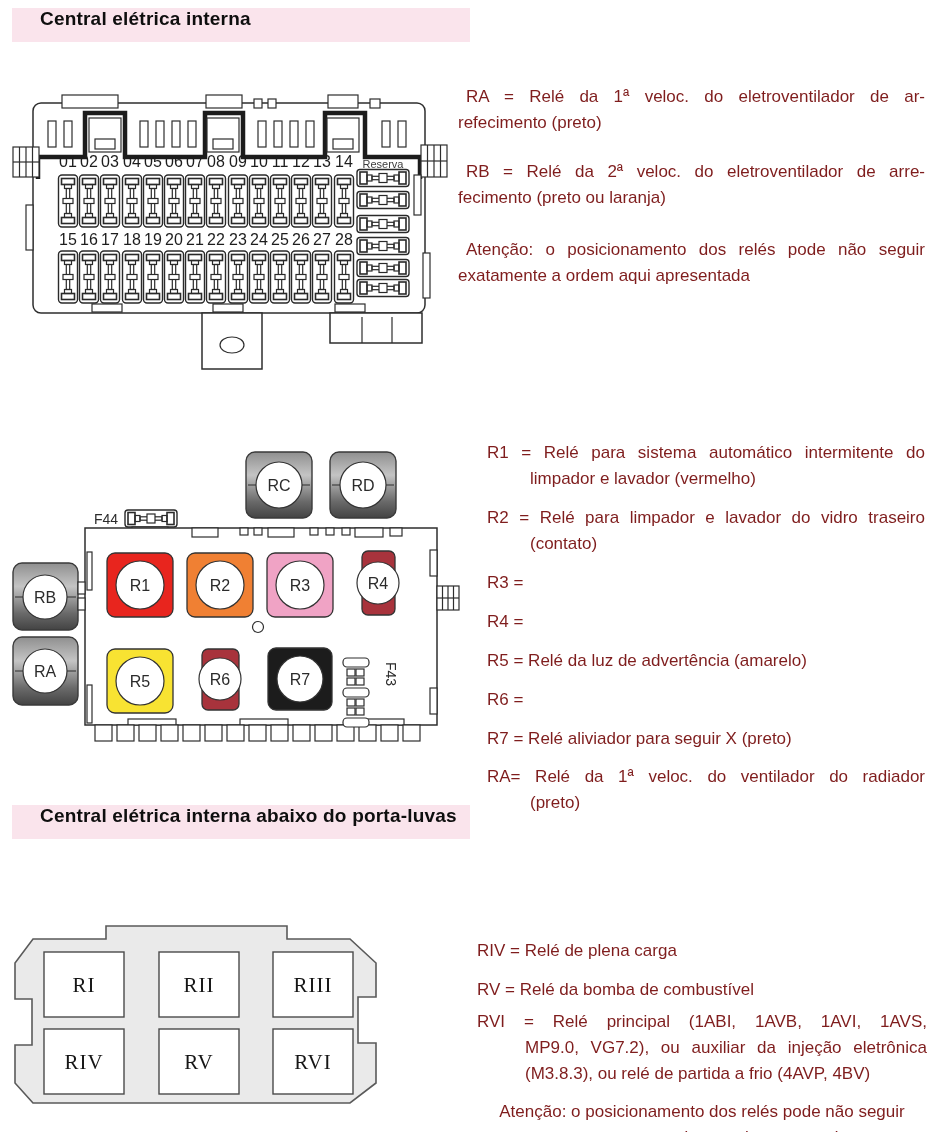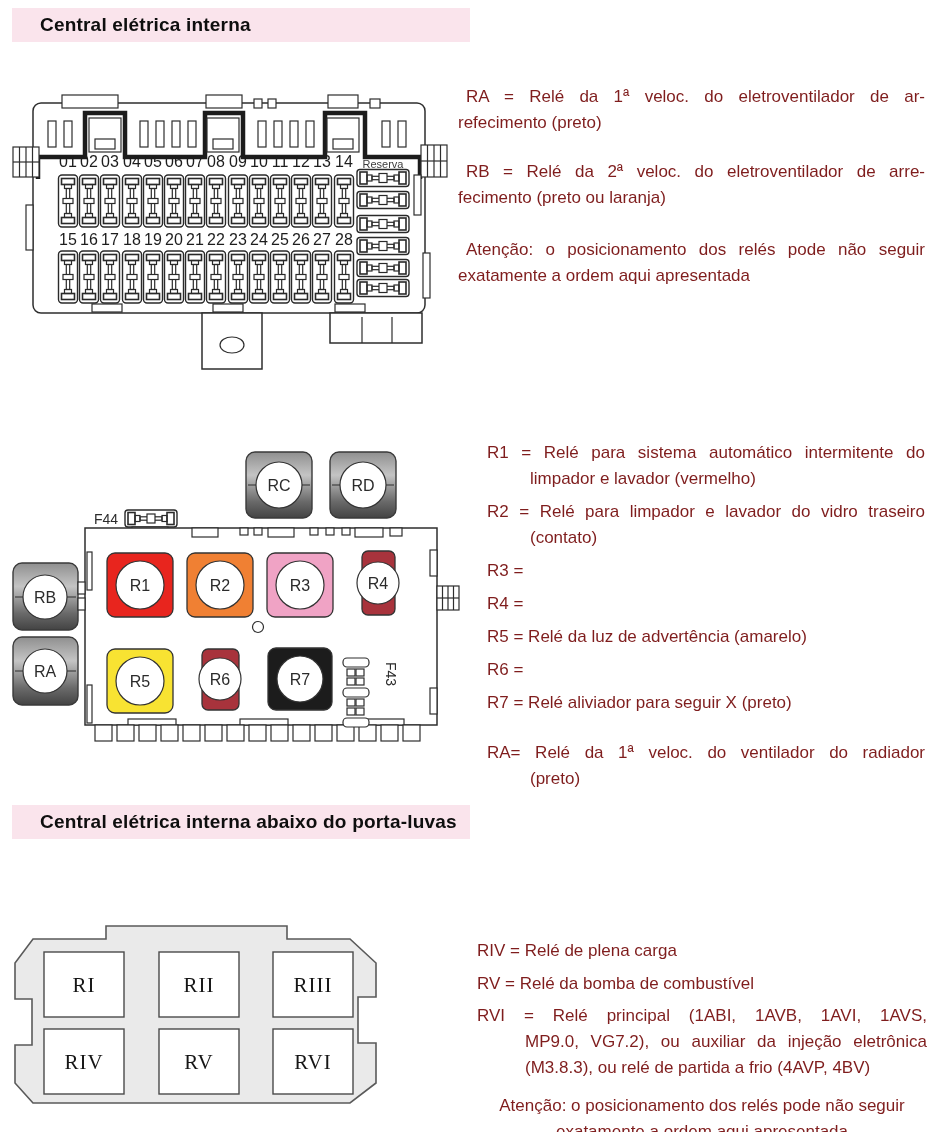--- a/index.html
+++ b/index.html
@@ -1,18 +1,18 @@
 <!DOCTYPE html>
 <html><head>
 <meta charset="utf-8">
 <style>
   *{margin:0;padding:0;box-sizing:border-box}
   html,body{background:#ffffff}
   body{width:930px;height:1132px;position:relative;font-family:"Liberation Sans",sans-serif;color:#383838;overflow:hidden}
-  .hbar{position:absolute;left:12px;width:458px;height:34px;background:#fae4ec;display:flex;align-items:center;padding-left:28px}
+  .hbar{position:absolute;left:12px;width:458px;height:34px;background:#fae4ec;display:flex;padding-left:28px}
   .hbar span{font-weight:bold;font-size:19px;color:#0e0e0e;letter-spacing:.2px}
   .diag{position:absolute}
   .oln{fill:#fff;stroke:#2e2e2e;stroke-width:1.5}
   .oln2{fill:#fff;stroke:#2e2e2e;stroke-width:1.2}
   .thick{fill:none;stroke:#1c1c1c;stroke-width:4.5}
   .ln{stroke:#2e2e2e;stroke-width:1.2}
   .fnum{font-size:16px;fill:#1d1d1d;text-anchor:middle;font-family:"Liberation Sans",sans-serif}
   .rsv{font-size:11px;fill:#3d3d3d;text-anchor:middle;font-family:"Liberation Sans",sans-serif}
   .rcirc{fill:#ffffff;stroke:#333333;stroke-width:1.2}
   .rlbl{font-size:16px;fill:#2b2b2b;text-anchor:middle;font-family:"Liberation Sans",sans-serif}
@@ -22,21 +22,21 @@
   .cell{fill:#ffffff;stroke:#4a4a4a;stroke-width:1.4}
   .roman{font-size:21px;fill:#161616;text-anchor:middle;font-family:"Liberation Serif",serif;letter-spacing:1px}
   .gbox{fill:#eaeaea;stroke:#5a5a5a;stroke-width:1.6}
   .col{position:absolute;font-size:17px;line-height:26px;color:#7f1d1d}
   .col div{min-height:26px}
   .just{text-align:justify;text-align-last:justify}
   .pad{padding-left:8px}
   .ind{padding-left:43px}
   .ind48{padding-left:48px}
   .cen{text-align:center}
-  .g3{margin-top:7px}.g6{margin-top:6px}.g8{margin-top:23px}.g12{margin-top:12px}.g24{margin-top:24px}.g26{margin-top:26px}
+  .g3{margin-top:13px}.g6{margin-top:6px}.g8{margin-top:23px}.g12{margin-top:12px}.g24{margin-top:12px}.g26{margin-top:26px}
 </style>
 </head>
 <body>
 
 <div class="hbar" style="top:8px">
   <span>Central elétrica interna</span>
 </div>
 
 <svg class="diag" style="left:10px;top:85px" width="440" height="295" viewBox="0 0 440 295">
   <defs>

